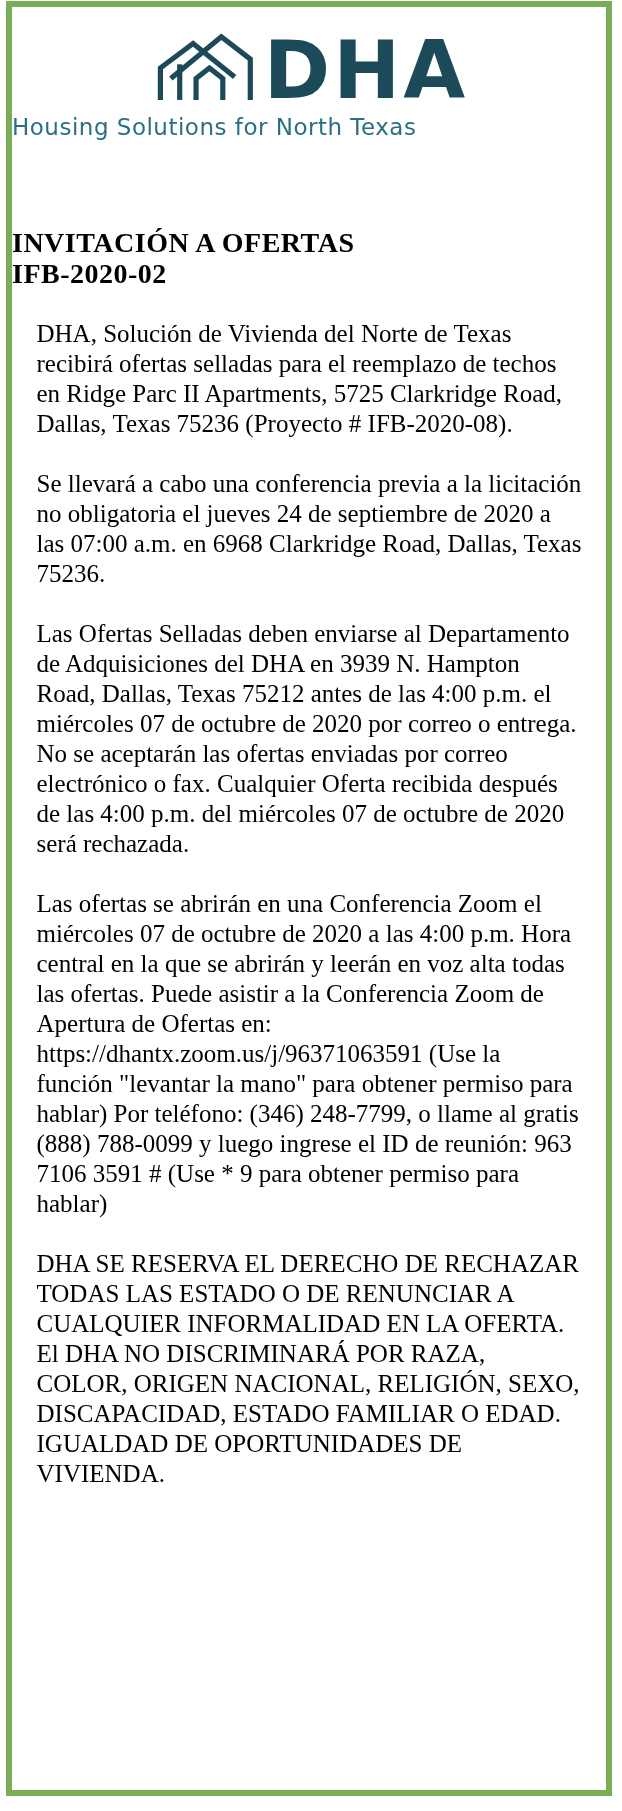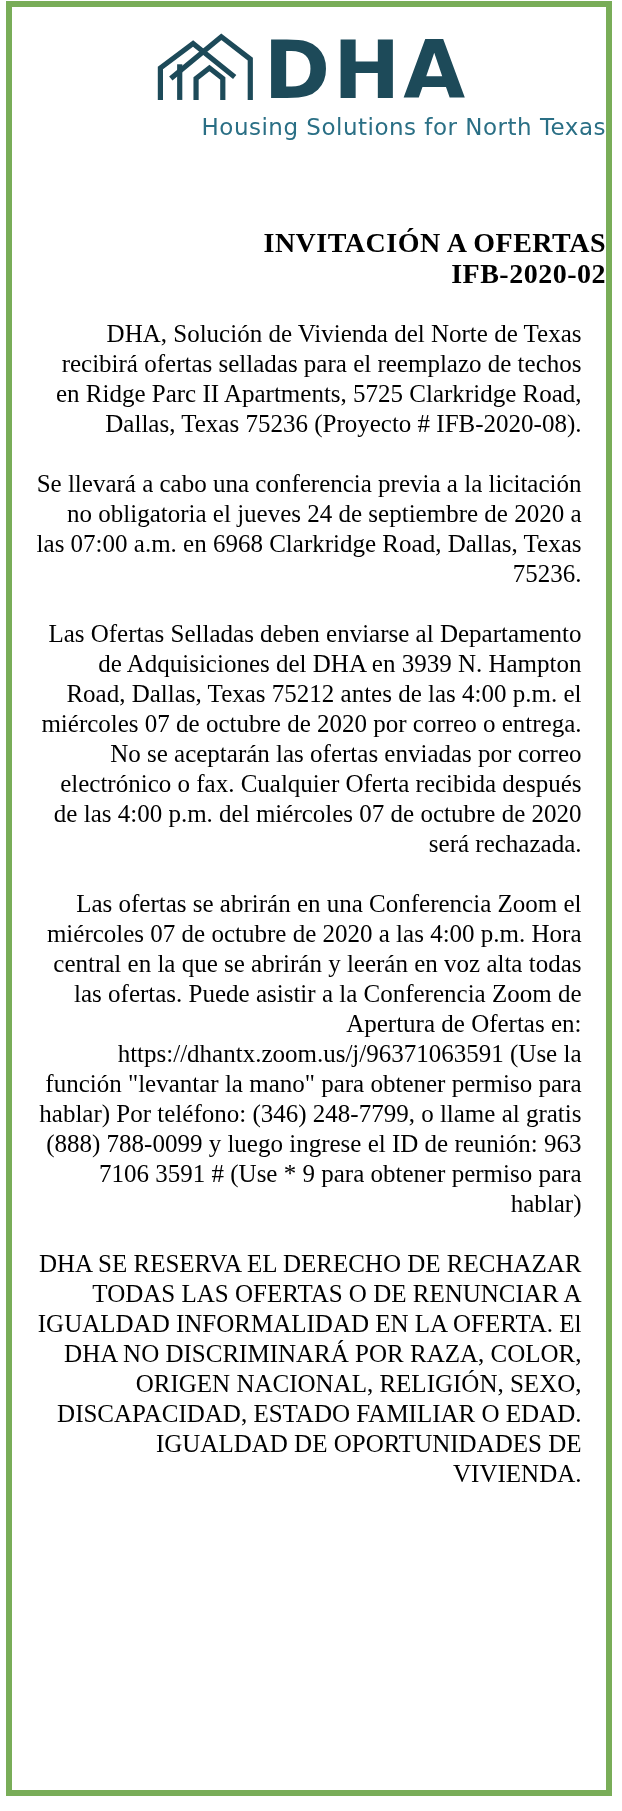--- a/index.html
+++ b/index.html
@@ -15,21 +15,21 @@
     position: absolute;
     left: 6px;
     top: 1px;
     width: 594px;
     height: 1783px;
     border: 6px solid #79ad58;
     overflow: hidden;
   }
   .content {
     padding-top: 22px;
-    text-align: right;
+    text-align: left;
   }
   
   .logo-block { margin: 0 auto; width: 100%; }
   .logo-row {
     display: flex;
     justify-content: center;
     align-items: flex-end;
     gap: 10px;
     height: 78px;
   }
@@ -91,18 +91,18 @@
       <div class="title">
         <div>INVITACIÓN A OFERTAS</div>
         <div>IFB-2020-02</div>
       </div>
 
       <div class="body-text">
         <p>DHA, Solución de Vivienda del Norte de Texas recibirá ofertas selladas para el reemplazo de techos en Ridge Parc II Apartments, 5725 Clarkridge Road, Dallas, Texas 75236 (Proyecto # IFB-2020-08).</p>
         <p>Se llevará a cabo una conferencia previa a la licitación no obligatoria el jueves 24 de septiembre de 2020 a las 07:00 a.m. en 6968 Clarkridge Road, Dallas, Texas 75236.</p>
         <p>Las Ofertas Selladas deben enviarse al Departamento de Adquisiciones del DHA en 3939 N. Hampton Road, Dallas, Texas 75212 antes de las 4:00 p.m. el miércoles 07 de octubre de 2020 por correo o entrega. No se aceptarán las ofertas enviadas por correo electrónico o fax. Cualquier Oferta recibida después de las 4:00 p.m. del miércoles 07 de octubre de 2020 será rechazada.</p>
         <p>Las ofertas se abrirán en una Conferencia Zoom el miércoles 07 de octubre de 2020 a las 4:00 p.m. Hora central en la que se abrirán y leerán en voz alta todas las ofertas. Puede asistir a la Conferencia Zoom de Apertura de Ofertas en: https://dhantx.zoom.us/j/96371063591 (Use la función "levantar la mano" para obtener permiso para hablar) Por teléfono: (346) 248-7799, o llame al gratis (888) 788-0099 y luego ingrese el ID de reunión: 963 7106 3591 # (Use * 9 para obtener permiso para hablar)</p>
-        <p>DHA SE RESERVA EL DERECHO DE RECHAZAR TODAS LAS OFERTAS O DE RENUNCIAR A IGUALDAD INFORMALIDAD EN LA OFERTA. El DHA NO DISCRIMINARÁ POR RAZA, COLOR, ORIGEN NACIONAL, RELIGIÓN, SEXO, DISCAPACIDAD, ESTADO FAMILIAR O EDAD. IGUALDAD DE OPORTUNIDADES DE VIVIENDA.</p>
+        <p>DHA SE RESERVA EL DERECHO DE RECHAZAR TODAS LAS ESTADO O DE RENUNCIAR A CUALQUIER INFORMALIDAD EN LA OFERTA. El DHA NO DISCRIMINARÁ POR RAZA, COLOR, ORIGEN NACIONAL, RELIGIÓN, SEXO, DISCAPACIDAD, ESTADO FAMILIAR O EDAD. IGUALDAD DE OPORTUNIDADES DE VIVIENDA.</p>
       </div>
 
     </div>
   </div>
 </div>
 
 </body></html>

